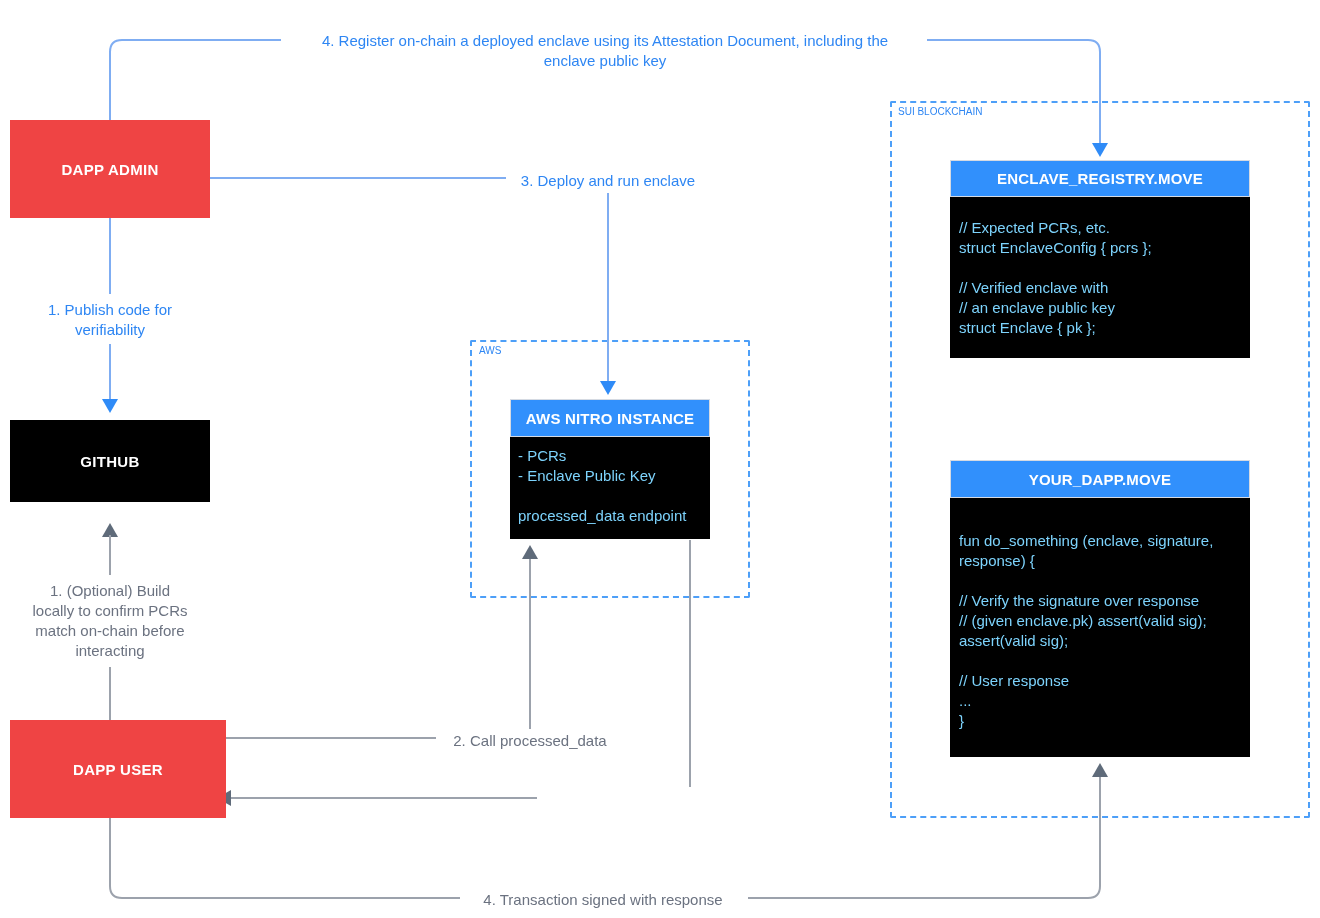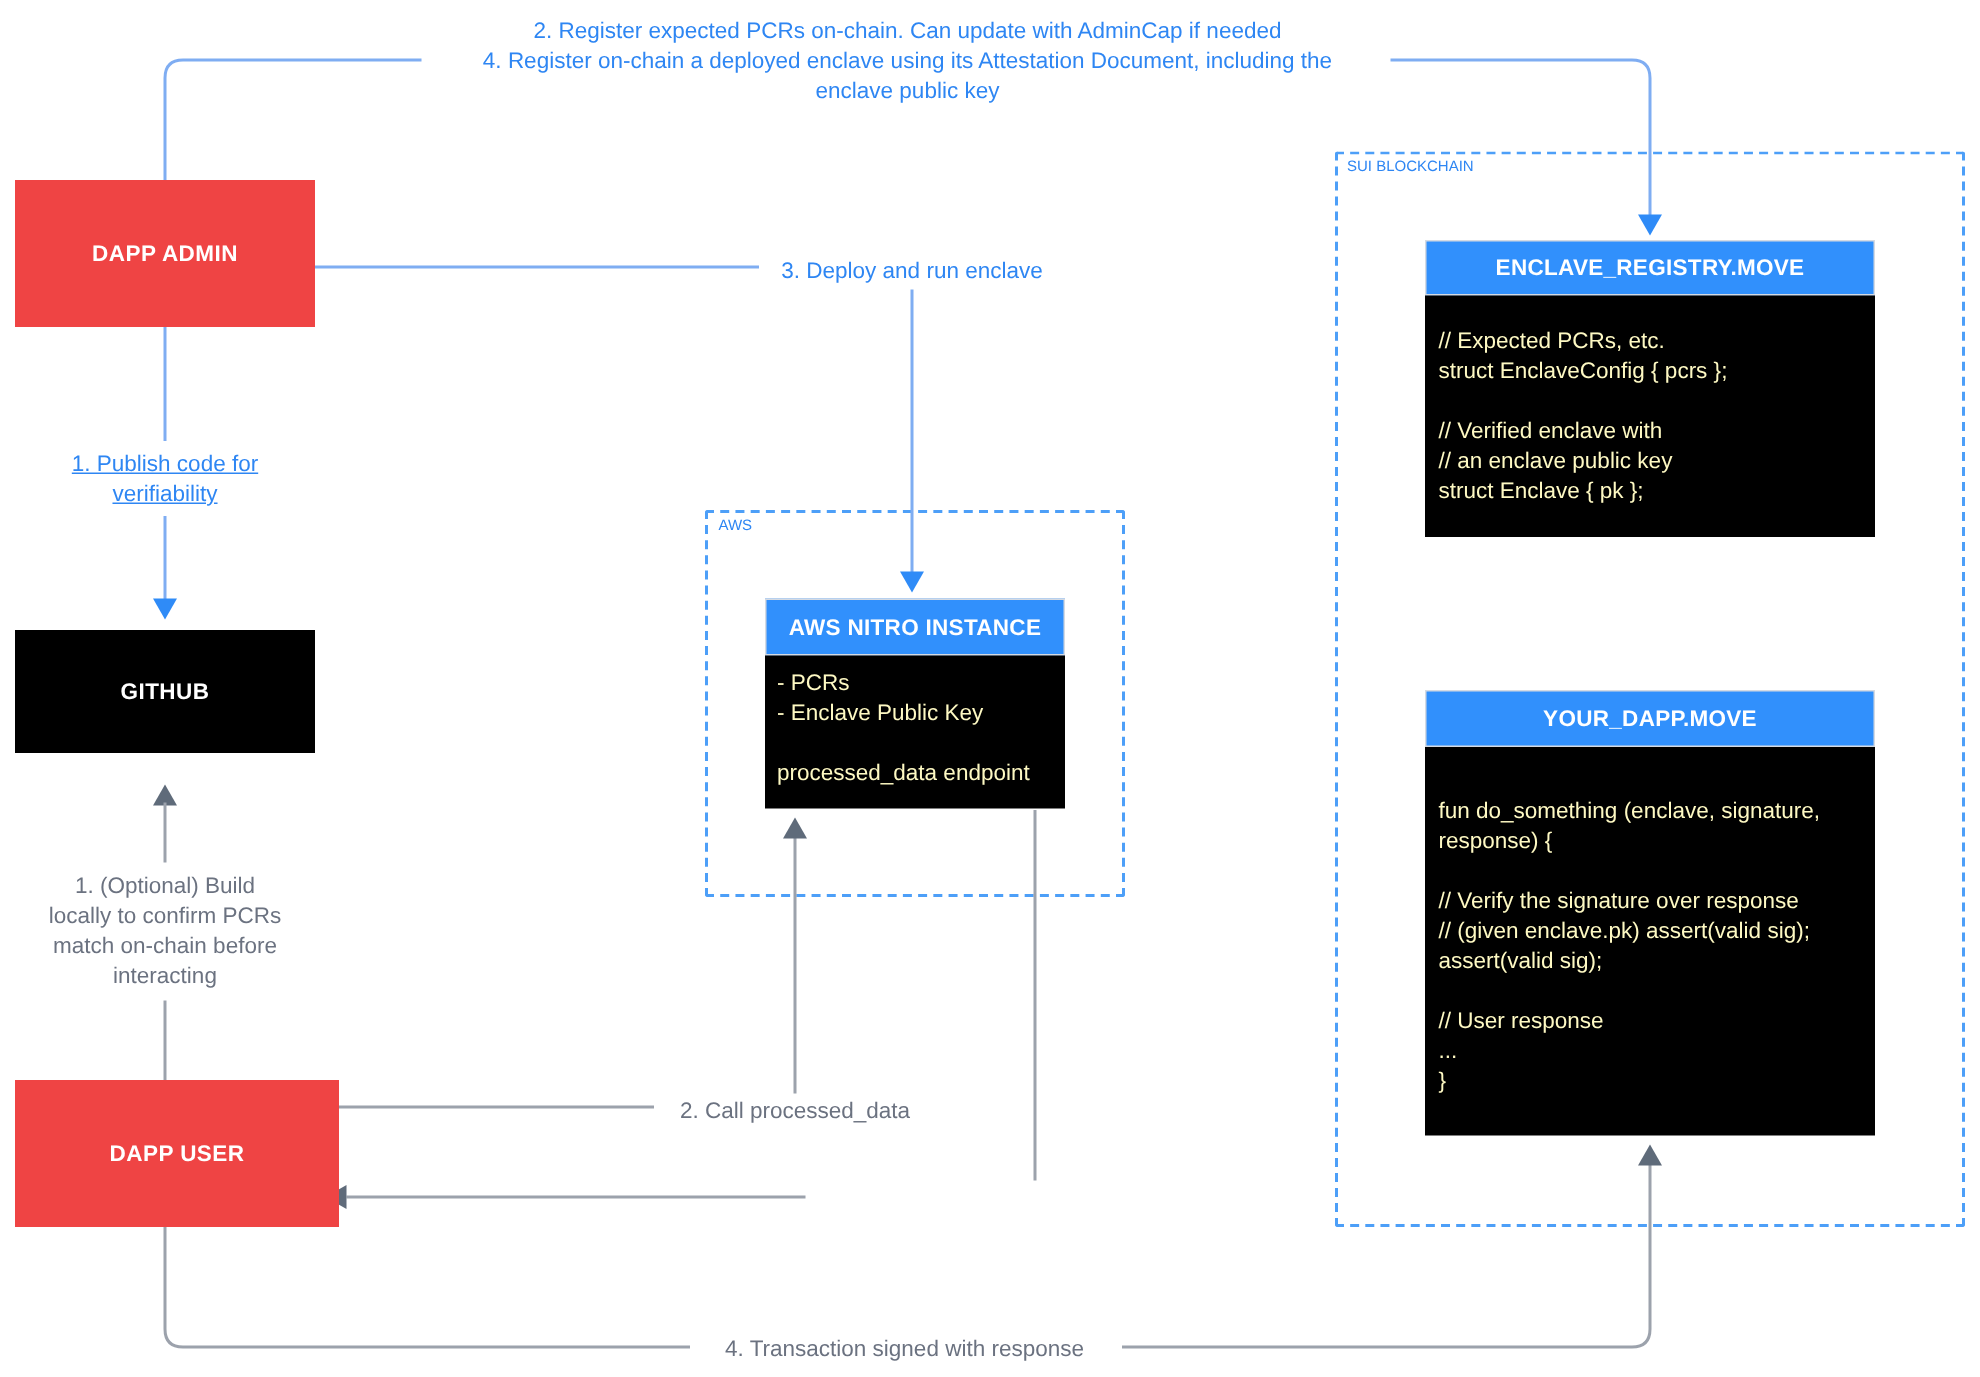--- a/index.html
+++ b/index.html
@@ -55,21 +55,21 @@
     color: #ffffff;
     font-size: 15px;
     font-weight: 600;
     letter-spacing: 0.2px;
     display: flex;
     align-items: center;
     justify-content: center;
   }
   .card-body {
     background: #000000;
-    color: #fef9c3;
+    color: #7dd3fc;
     font-size: 15px;
     line-height: 20px;
     white-space: pre-line;
   }
 
   .edge-label {
     position: absolute;
     z-index: 4;
     font-size: 15px;
     line-height: 19.5px;
@@ -158,25 +158,24 @@
 
 // Verify the signature over response
 // (given enclave.pk) assert(valid sig);
 assert(valid sig);
 
 // User response
 ...
 }</div>
   </div>
 
-  <div class="edge-label blue" style="left:105px; top:11px; width:1000px;">2. Register expected PCRs on-chain. Can update with AdminCap if needed</div>
   <div class="edge-label blue" style="left:105px; top:31px; width:1000px;">4. Register on-chain a deployed enclave using its Attestation Document, including the
 enclave public key</div>
 
-  <div class="edge-label blue" style="left:10px; top:300px; width:200px; line-height:20px;text-decoration:underline;">1. Publish code for
+  <div class="edge-label blue" style="left:10px; top:300px; width:200px; line-height:20px;">1. Publish code for
 verifiability</div>
 
   <div class="edge-label blue" style="left:458px; top:171px; width:300px;">3. Deploy and run enclave</div>
 
   <div class="edge-label gray" style="left:10px; top:581px; width:200px; line-height:20px;">1. (Optional) Build
 locally to confirm PCRs
 match on-chain before
 interacting</div>
 
   <div class="edge-label gray" style="left:430px; top:731px; width:200px;">2. Call processed_data</div>

